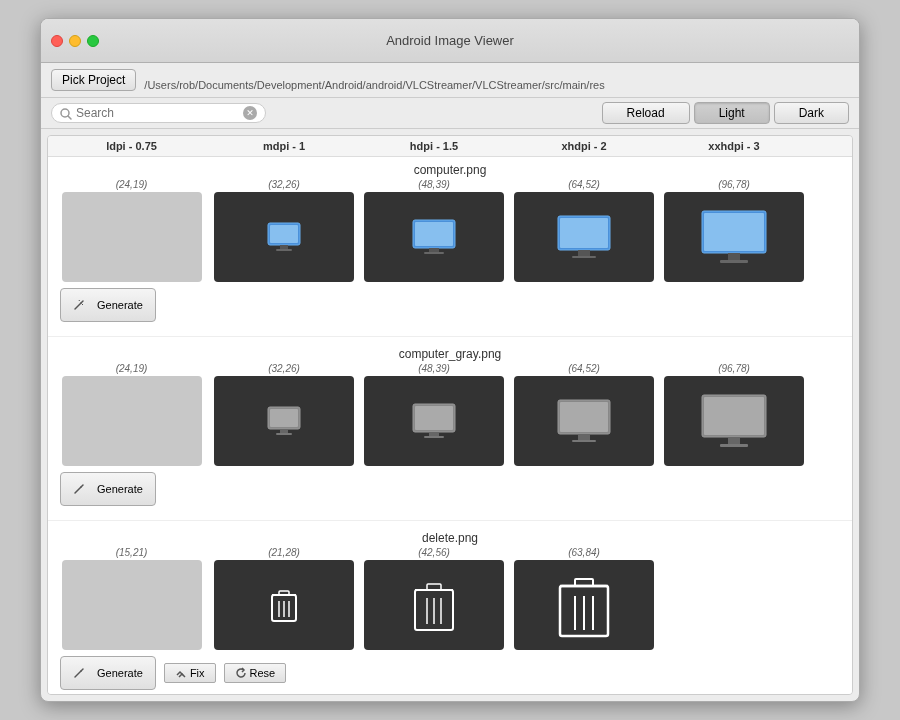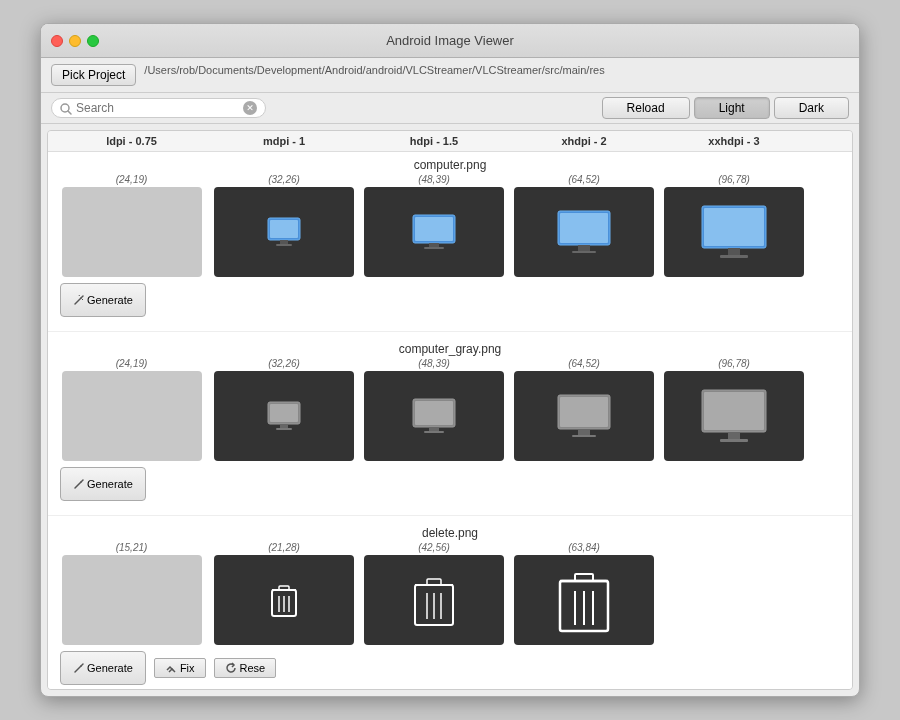--- a/index.html
+++ b/index.html
@@ -15,21 +15,21 @@
     .window {
       width: 820px;
       background: #ececec;
       border-radius: 8px;
       box-shadow: 0 4px 20px rgba(0,0,0,0.35);
       overflow: hidden;
       border: 1px solid #aaa;
     }
     .titlebar {
       background: linear-gradient(to bottom, #e0e0e0, #d4d4d4);
-      height: 34px;
+      height: 44px;
       display: flex;
       align-items: center;
       justify-content: center;
       position: relative;
       border-bottom: 1px solid #b0b0b0;
     }
     .traffic-lights {
       position: absolute;
       left: 10px;
       display: flex;
@@ -42,21 +42,21 @@
     .tl-close { background: #ff5f57; border: 1px solid #e0443e; }
     .tl-min   { background: #febc2e; border: 1px solid #d4a017; }
     .tl-max   { background: #28c840; border: 1px solid #1aab29; }
     .titlebar-title {
       font-size: 13px;
       color: #444;
       font-weight: 500;
     }
     .toolbar {
       display: flex;
-      align-items: flex-start;
+      align-items: flex-end;
       padding: 6px 10px;
       gap: 8px;
       background: #ececec;
       border-bottom: 1px solid #ccc;
     }
     .pick-project-btn {
       padding: 3px 10px;
       font-size: 12px;
       background: linear-gradient(to bottom, #f5f5f5, #e0e0e0);
       border: 1px solid #aaa;
@@ -195,21 +195,21 @@
       border: 2px solid #e05050;
     }
     .generate-row {
       display: flex;
       align-items: center;
       padding: 4px 6px 8px;
     }
     .generate-btn {
       display: flex;
       align-items: flex-start;
-      gap: 2px;
+      gap: 12px;
       padding: 10px 12px;
       font-size: 11px;
       background: linear-gradient(to bottom, #f5f5f5, #e0e0e0);
       border: 1px solid #aaa;
       border-radius: 4px;
       cursor: pointer;
     }
     .fix-btn, .reset-btn {
       display: flex;
       align-items: center;

